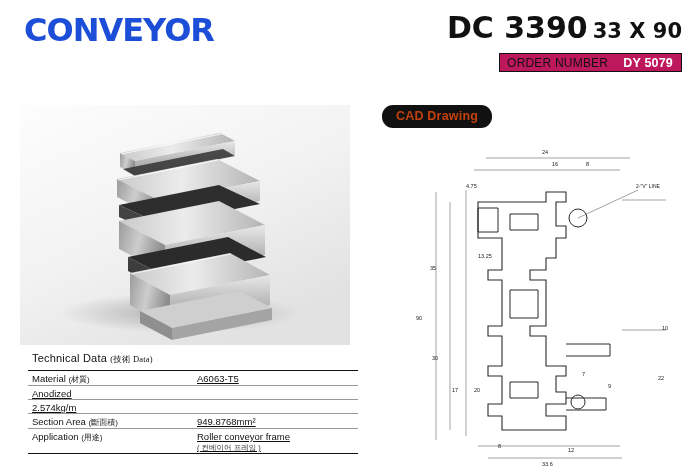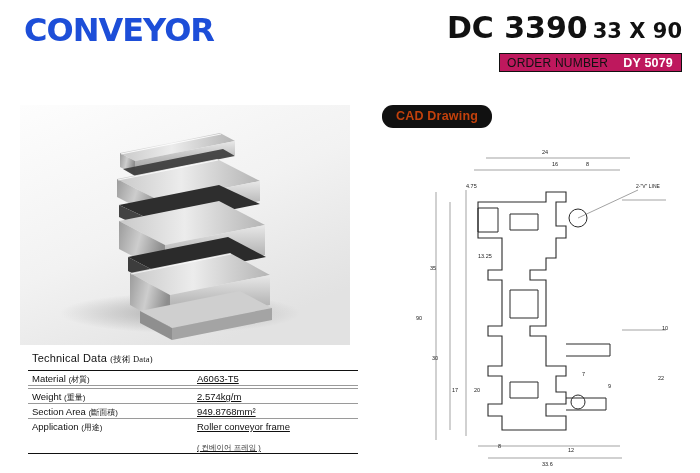--- a/index.html
+++ b/index.html
@@ -138,21 +138,21 @@
   .tech-val {
     flex: 1;
     font-size: 9.5px;
     color: #111;
     text-decoration: underline;
   }
   .tech-val .sub {
     display: block;
     font-size: 7.5px;
     color: #333;
-    margin-top: 11px;
+    margin-top: 1px;
   }
 
   
   .cad {
     position: absolute;
     left: 370px;
     top: 130px;
     width: 325px;
     height: 340px;
   }
@@ -253,27 +253,26 @@
     <div class="tech-key">
       <span>Material</span>
       <span class="jp">(材質)</span>
     </div>
     <div class="tech-val">
       <span>A6063-T5</span>
     </div>
   </div>
 
   <div class="tech-row">
-  </div>
-
-  <div class="tech-row">
-    <div class="tech-key">
-      <span>Weight</span>
-      <span class="jp">(重量)</span>
-    </div>
+    <div class="tech-val">
+      <span>Anodized</span>
+    </div>
+  </div>
+
+  <div class="tech-row">
     <div class="tech-val">
       <span>2.574kg/m</span>
     </div>
   </div>
 
   <div class="tech-row">
     <div class="tech-key">
       <span>Section Area</span>
       <span class="jp">(斷面積)</span>
     </div>

